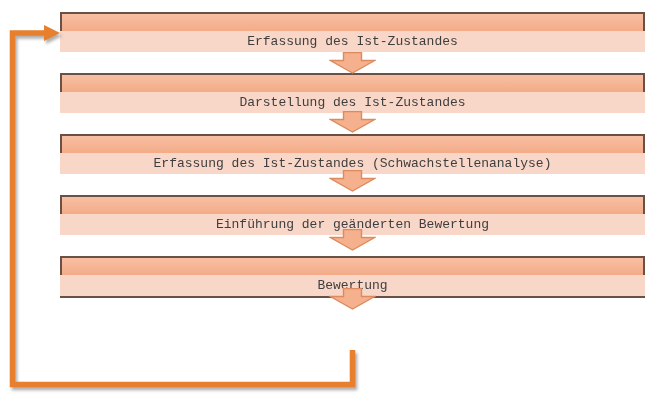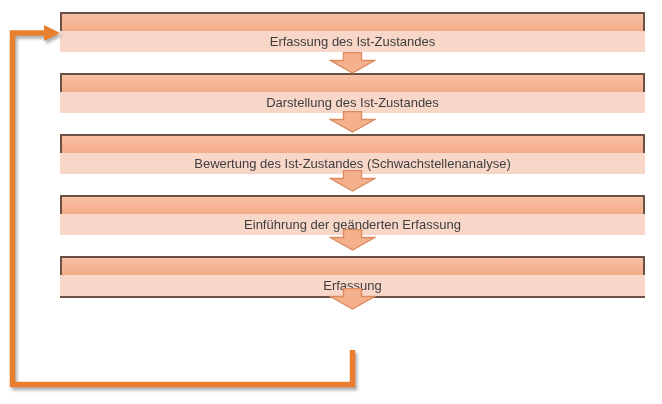--- a/index.html
+++ b/index.html
@@ -3,21 +3,21 @@
 <meta charset="utf-8">
 <style>
   html,body{margin:0;padding:0;background:#fff;}
   .canvas{
     position:relative;
     width:662px;height:404px;
     background:var(--background,#fff);
     font-family:"Liberation Sans",sans-serif;
     overflow:hidden;
   }
-  .steps{position:absolute;left:60px;top:12px;width:585px;}
+  .steps{position:absolute;left:60px;top:12px;width:585px;font-family:Liberation Mono, monospace;}
   .step{height:42px;position:relative;z-index:1;}
   .step + .step{margin-top:19px;}
   .step-top{
     height:17px;
     border:2px solid var(--box-border,#6a5145);
     border-bottom:none;
     background:linear-gradient(var(--band-dark-top,#f8bfa3),var(--band-dark-bottom,#f3ab88));
   }
   .step-bottom{
     height:21px;
@@ -77,36 +77,36 @@
     <div class="step">
       <div class="step-top"></div>
       <div class="step-bottom">
         <span>Darstellung des Ist-Zustandes</span>
       </div>
     </div>
 
     <div class="step">
       <div class="step-top"></div>
       <div class="step-bottom">
-        <span>Bewertung des Ist-Zustandes (Schwachstellenanalyse)</span>
+        <span>Erfassung des Ist-Zustandes (Schwachstellenanalyse)</span>
       </div>
     </div>
 
 
     <div class="step">
       <div class="step-top"></div>
       <div class="step-bottom">
-        <span>Einführung der geänderten Erfassung</span>
+        <span>Einführung der geänderten Bewertung</span>
       </div>
     </div>
 
     <div class="step last">
       <div class="step-top"></div>
       <div class="step-bottom">
-        <span>Erfassung</span>
+        <span>Bewertung</span>
       </div>
     </div>
 
     <svg class="down-arrow" style="top:40px" viewBox="0 0 47 22" xmlns="http://www.w3.org/2000/svg">
       <polygon class="shape" points="14.5,0.5 32.5,0.5 32.5,8.5 45.5,8.5 23.5,21 1.5,8.5 14.5,8.5"></polygon>
     </svg>
     <svg class="down-arrow" style="top:99px" viewBox="0 0 47 22" xmlns="http://www.w3.org/2000/svg">
       <polygon class="shape" points="14.5,0.5 32.5,0.5 32.5,8.5 45.5,8.5 23.5,21 1.5,8.5 14.5,8.5"></polygon>
     </svg>
     <svg class="down-arrow" style="top:158px" viewBox="0 0 47 22" xmlns="http://www.w3.org/2000/svg">

